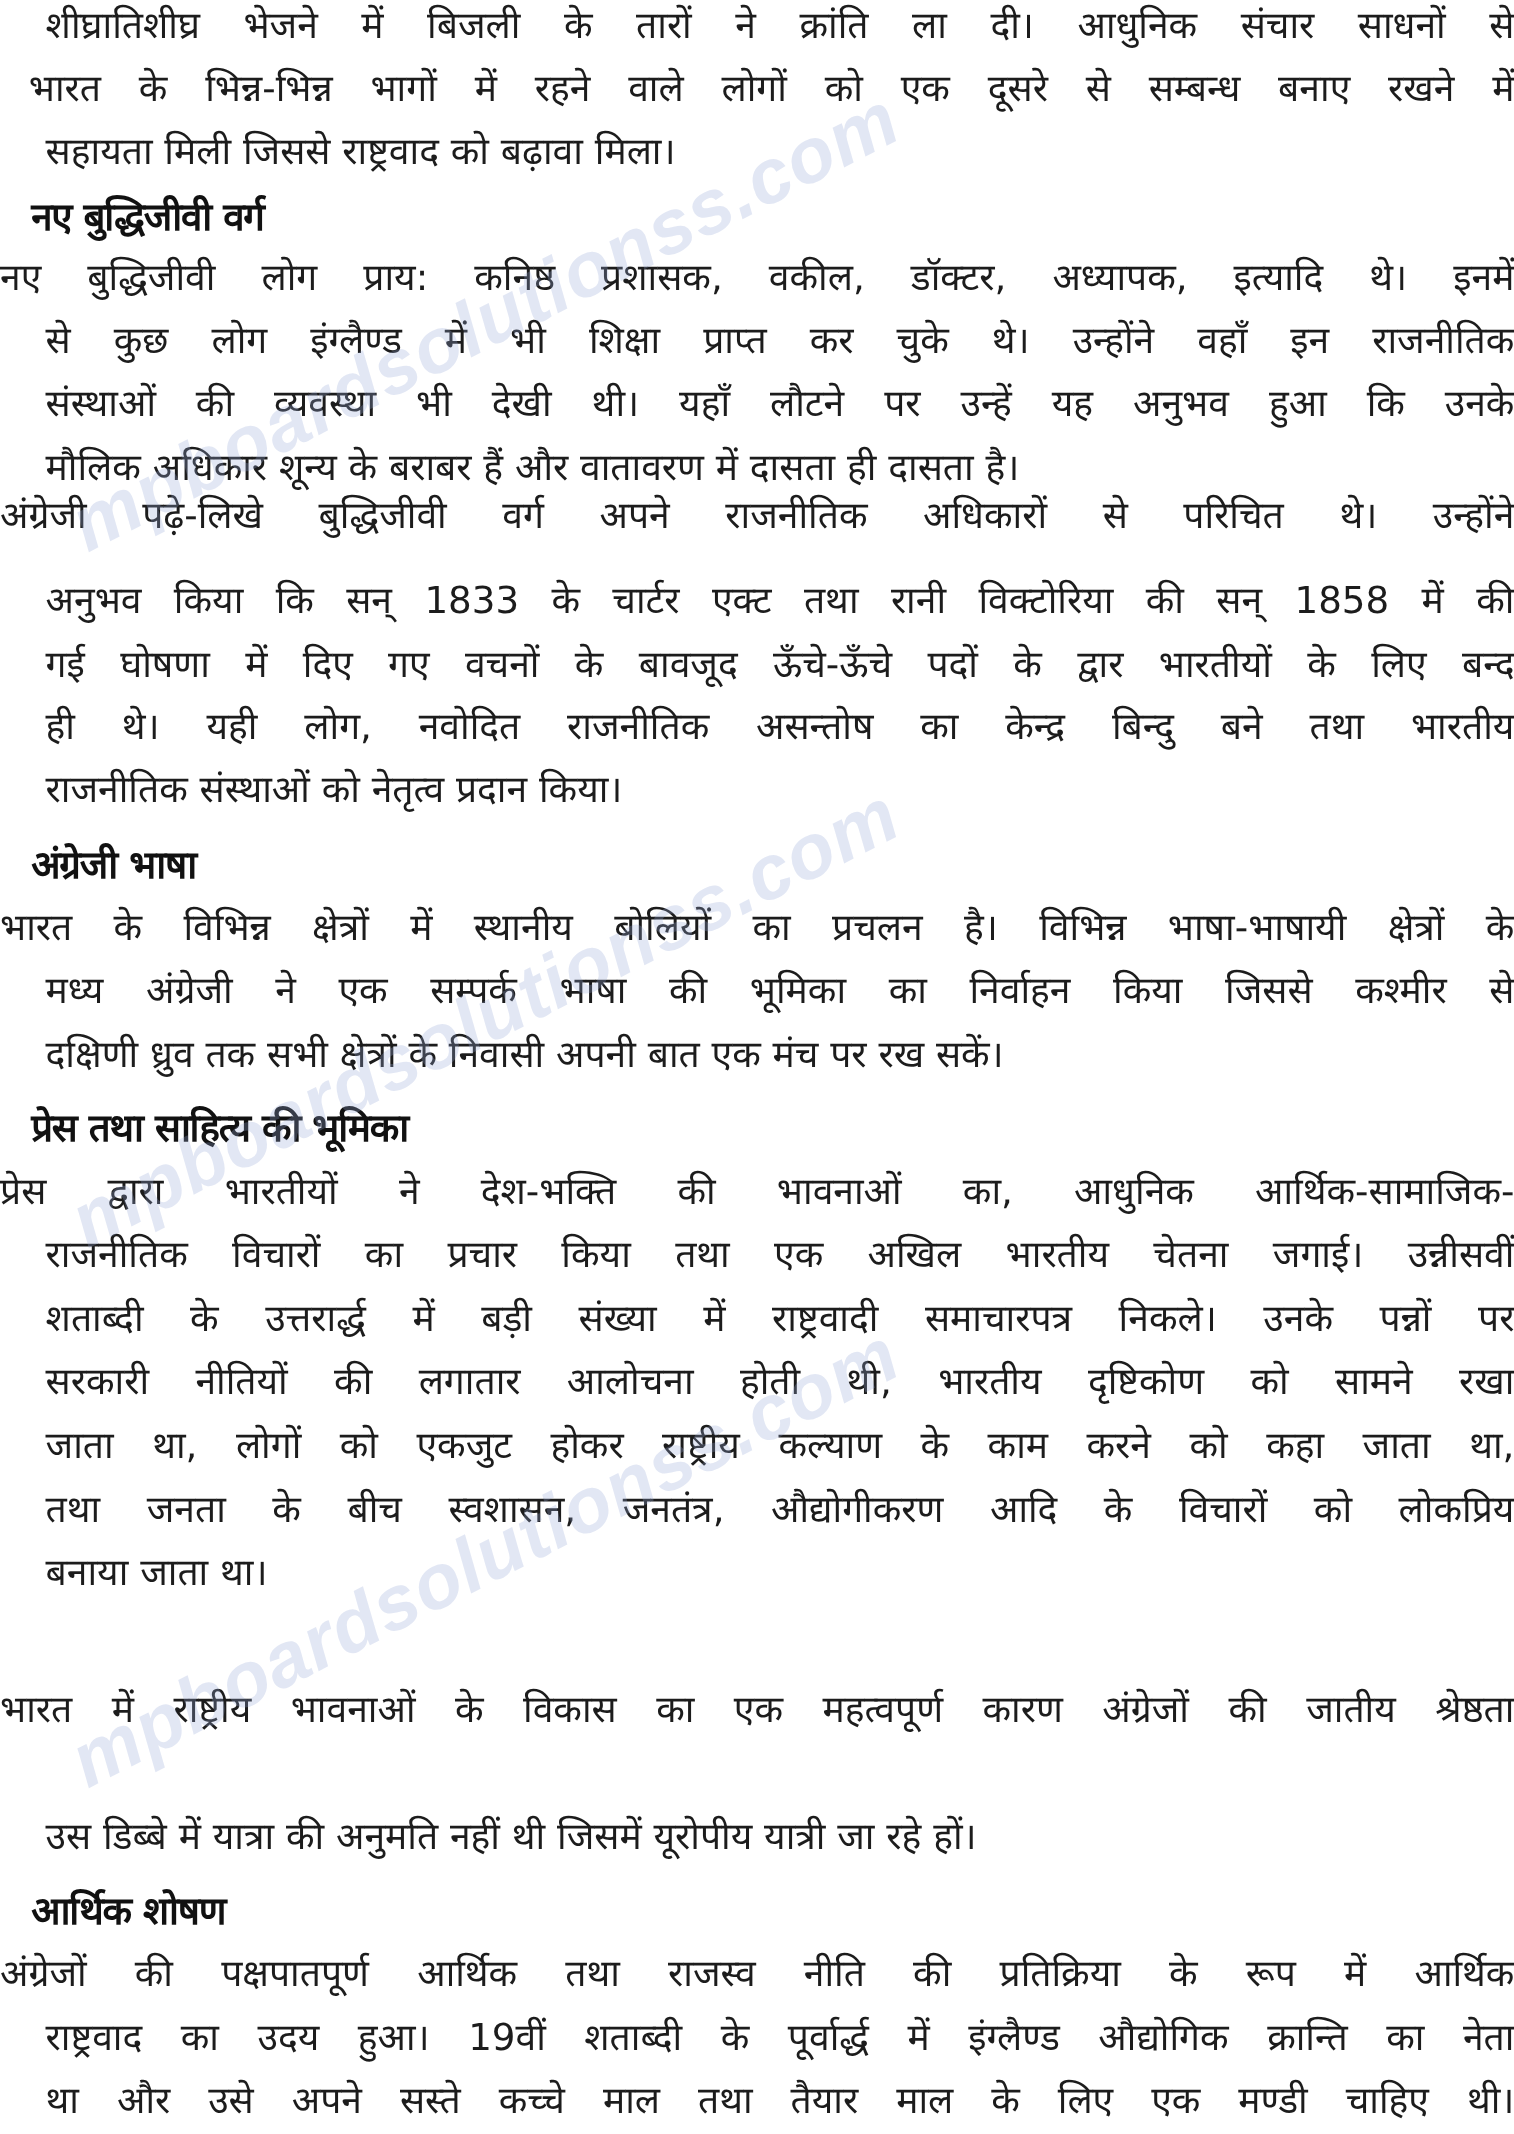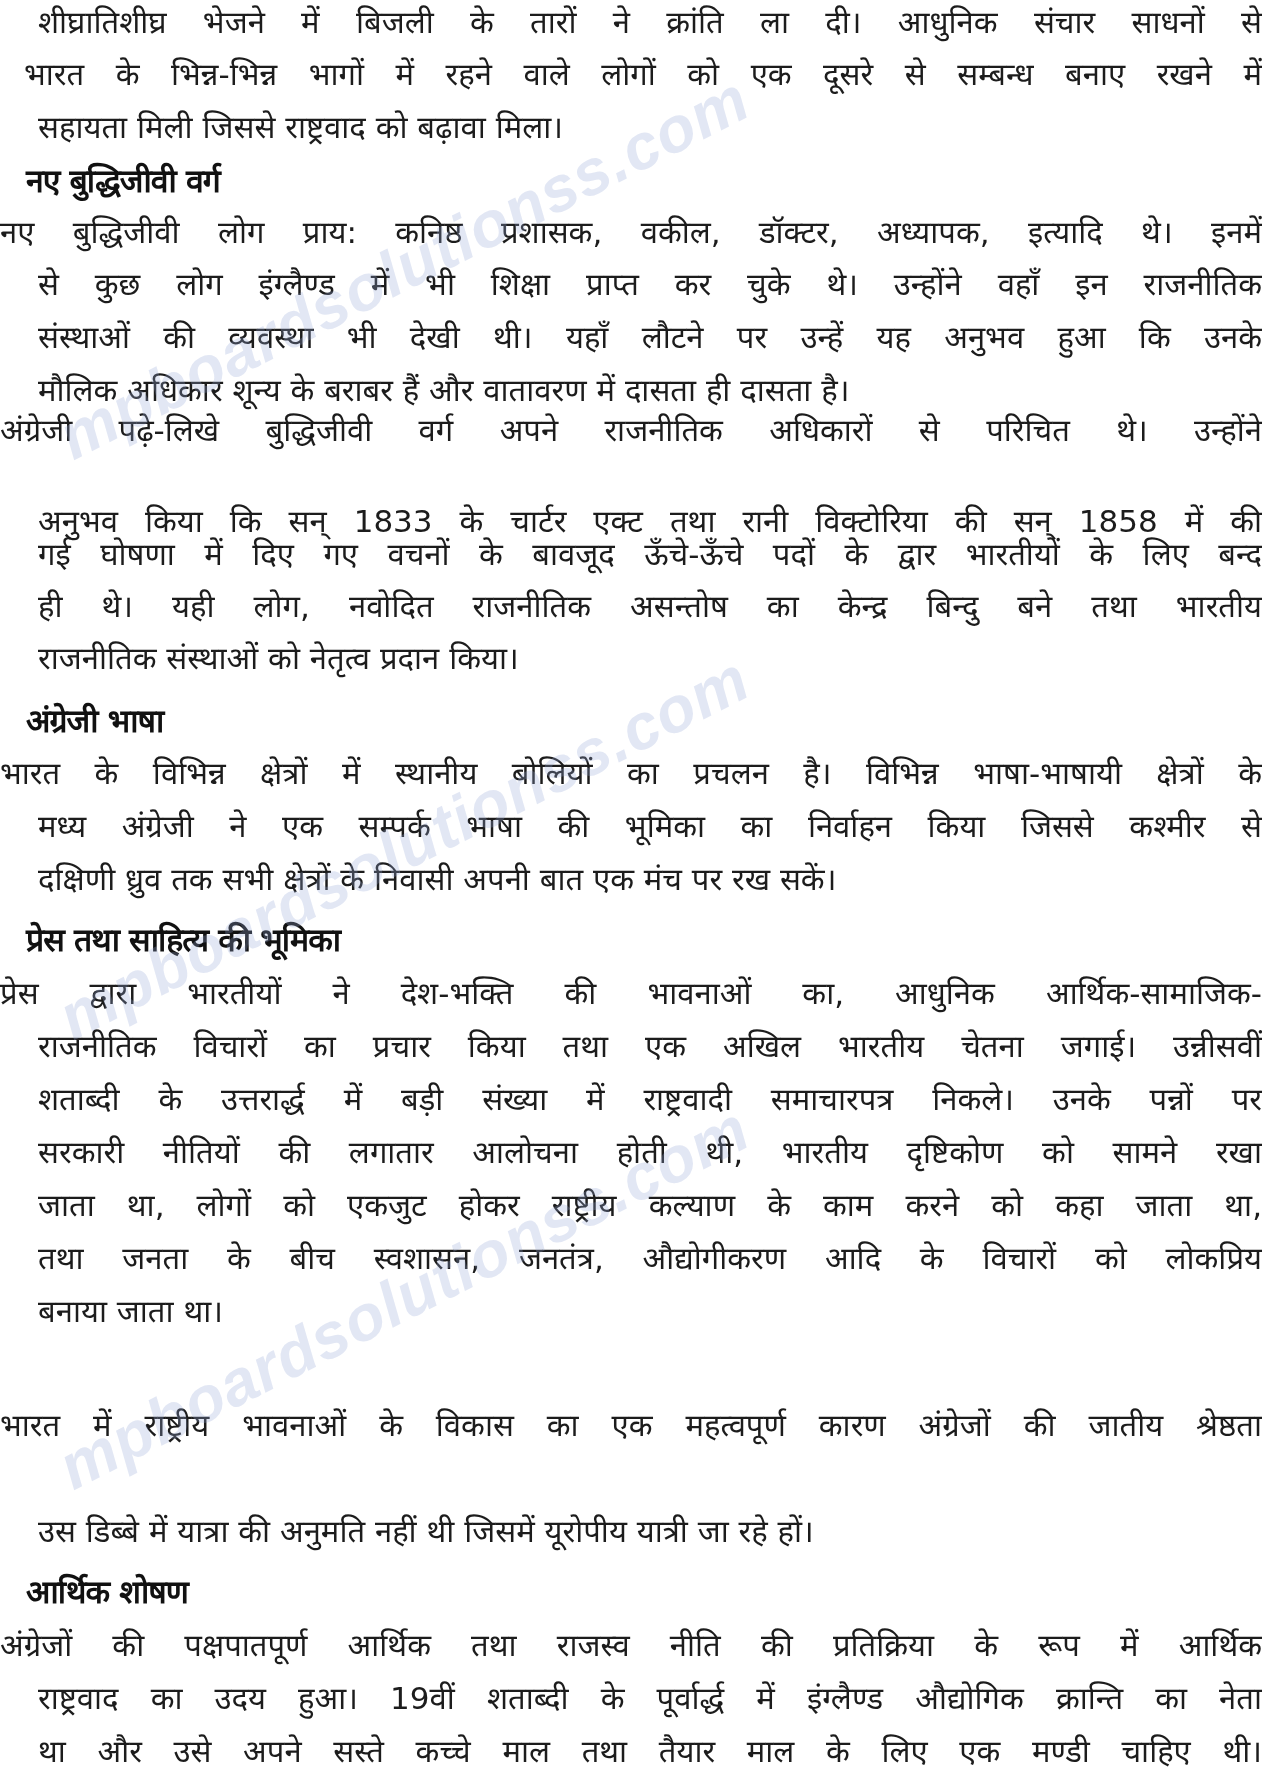--- a/index.html
+++ b/index.html
@@ -76,21 +76,21 @@
   <div class="line indent justify" style="top:48px;padding-left:24px;">भारत के भिन्न-भिन्न भागों में रहने वाले लोगों को एक दूसरे से सम्बन्ध बनाए रखने में</div>
   <div class="line indent" style="top:101px;">सहायता मिली जिससे राष्ट्रवाद को बढ़ावा मिला।</div>
 
   <div class="heading" style="top:155px;">नए बुद्धिजीवी वर्ग</div>
   <div class="line justify" style="top:206px;">नए बुद्धिजीवी लोग प्राय: कनिष्ठ प्रशासक, वकील, डॉक्टर, अध्यापक, इत्यादि थे। इनमें</div>
   <div class="line indent justify" style="top:258px;">से कुछ लोग इंग्लैण्ड में भी शिक्षा प्राप्त कर चुके थे। उन्होंने वहाँ इन राजनीतिक</div>
   <div class="line indent justify" style="top:311px;">संस्थाओं की व्यवस्था भी देखी थी। यहाँ लौटने पर उन्हें यह अनुभव हुआ कि उनके</div>
   <div class="line indent" style="top:364px;">मौलिक अधिकार शून्य के बराबर हैं और वातावरण में दासता ही दासता है।</div>
 
   <div class="line justify" style="top:404px;">अंग्रेजी पढ़े-लिखे बुद्धिजीवी वर्ग अपने राजनीतिक अधिकारों से परिचित थे। उन्होंने</div>
-  <div class="line indent justify" style="top:475px;margin-top:20px;">अनुभव किया कि सन् 1833 के चार्टर एक्ट तथा रानी विक्टोरिया की सन् 1858 में की</div>
+  <div class="line indent justify" style="top:475px;">अनुभव किया कि सन् 1833 के चार्टर एक्ट तथा रानी विक्टोरिया की सन् 1858 में की</div>
   <div class="line indent justify" style="top:528px;">गई घोषणा में दिए गए वचनों के बावजूद ऊँचे-ऊँचे पदों के द्वार भारतीयों के लिए बन्द</div>
   <div class="line indent justify" style="top:580px;">ही थे। यही लोग, नवोदित राजनीतिक असन्तोष का केन्द्र बिन्दु बने तथा भारतीय</div>
   <div class="line indent" style="top:632px;">राजनीतिक संस्थाओं को नेतृत्व प्रदान किया।</div>
 
   <div class="heading" style="top:695px;">अंग्रेजी भाषा</div>
   <div class="line justify" style="top:747px;">भारत के विभिन्न क्षेत्रों में स्थानीय बोलियों का प्रचलन है। विभिन्न भाषा-भाषायी क्षेत्रों के</div>
   <div class="line indent justify" style="top:800px;">मध्य अंग्रेजी ने एक सम्पर्क भाषा की भूमिका का निर्वाहन किया जिससे कश्मीर से</div>
   <div class="line indent" style="top:853px;">दक्षिणी ध्रुव तक सभी क्षेत्रों के निवासी अपनी बात एक मंच पर रख सकें।</div>
 
   <div class="heading" style="top:914px;">प्रेस तथा साहित्य की भूमिका</div>

